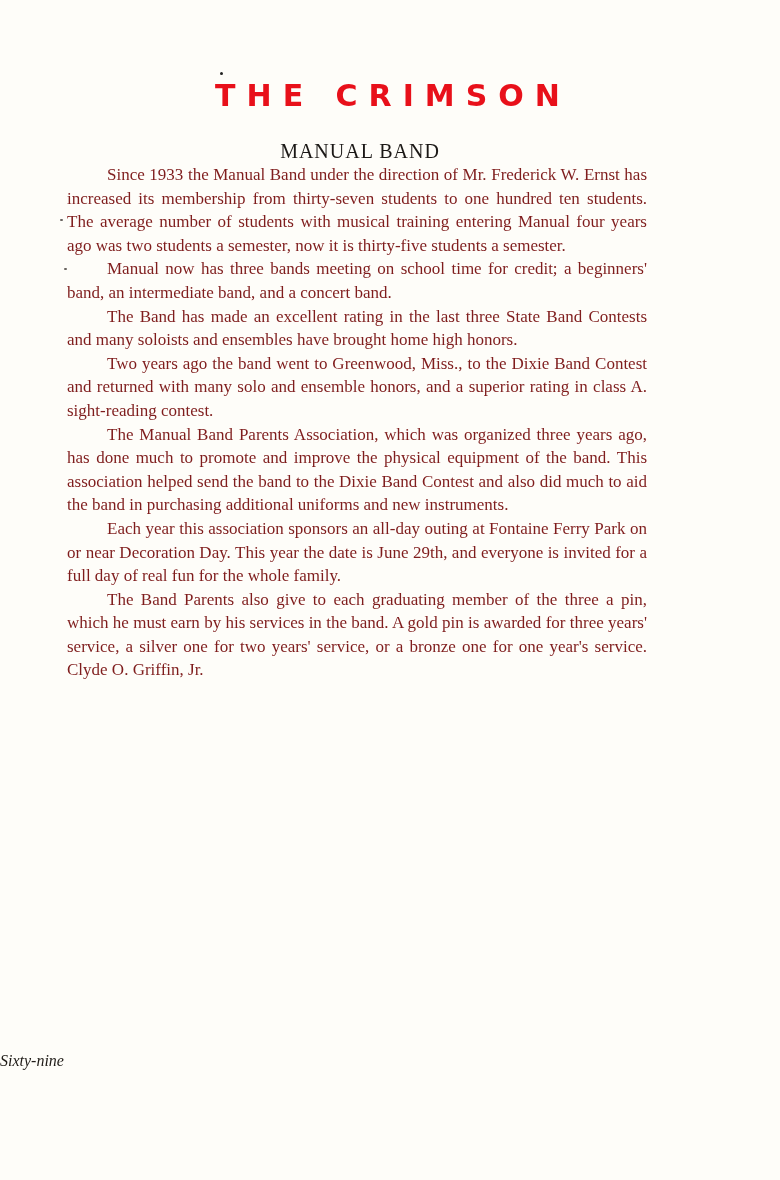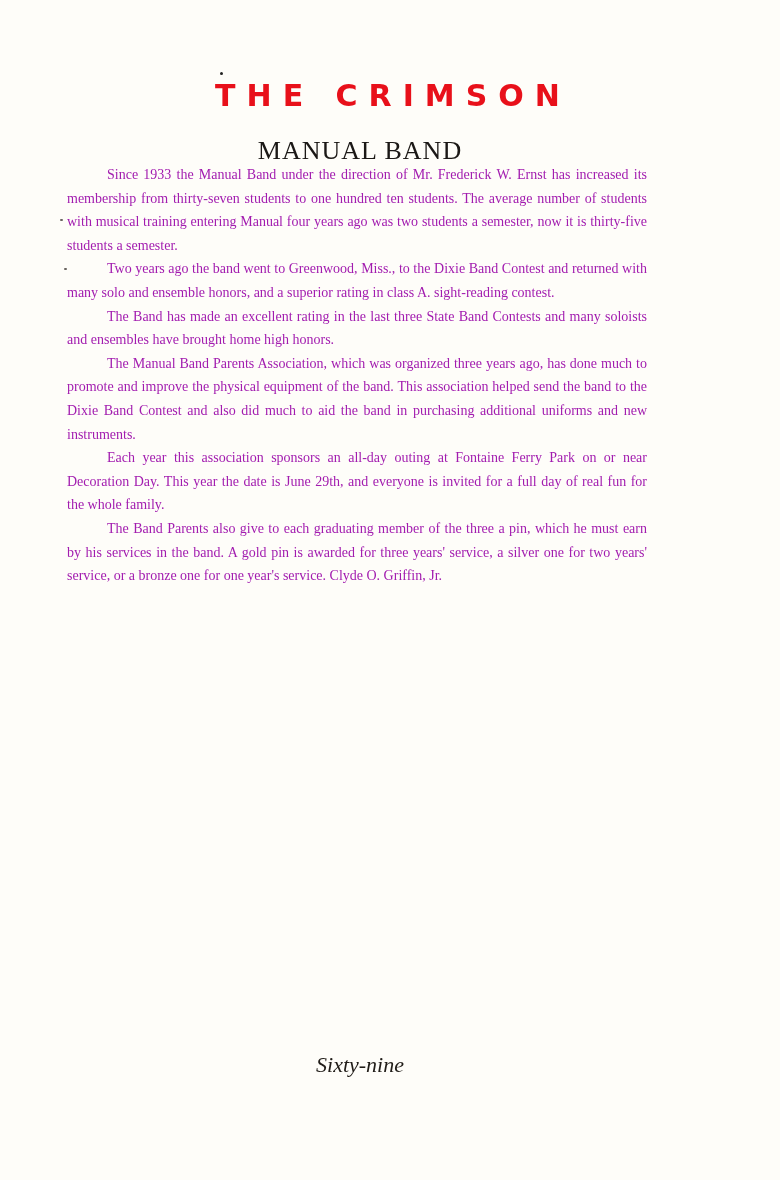--- a/index.html
+++ b/index.html
@@ -44,47 +44,46 @@
       height: 3px;
       background: #222;
       border-radius: 50%;
     }
     .title {
       position: absolute;
       top: 134px;
       left: 0;
       width: 720px;
       text-align: center;
-      font-size: 26px;
+      font-size: 20px;
       letter-spacing: 1px;
       line-height: 34px;
       color: #1b1816;
     }
     .body-text {
       position: absolute;
       top: 163px;
       left: 67px;
       width: 580px;
     }
     .para {
       margin: 0;
-      font-size: 14px;
+      font-size: 17px;
       line-height: 23.6px;
       text-align: justify;
       text-indent: 40px;
-      color: #a21caf;
+      color: #7f1d1d;
     }
     .folio {
       position: absolute;
       top: 1052px;
       left: 0;
       width: 720px;
-      text-align: center;
       font-style: italic;
-      font-size: 22px;
+      font-size: 16px;
       color: #201c18;
     }
     .edge-mark {
       position: absolute;
       width: 3px; height: 2px;
       background: #6a6460;
       border-radius: 1px;
     }
   </style>
 </head>
@@ -93,22 +92,23 @@
 <div class="page">
   <div class="masthead">
     <span class="dot"></span>
     <span>THE CRIMSON</span>
   </div>
 
   <h1 class="title" style="margin:0;font-weight:normal;">MANUAL BAND</h1>
 
   <div class="body-text">
     <p class="para">Since 1933 the Manual Band under the direction of Mr. Frederick W. Ernst has increased its membership from thirty-seven students to one hundred ten students.  The average number of students with musical training entering Manual four years ago was two students a semester, now it is thirty-five students a semester.</p>
+    <p class="para">Manual now has three bands meeting on school time for credit; a beginners' band, an intermediate band, and a concert band.</p>
+    <p class="para">The Band has made an excellent rating in the last three State Band Contests and many soloists and ensembles have brought home high honors.</p>
     <p class="para">Two years ago the band went to Greenwood, Miss., to the Dixie Band Contest and returned with many solo and ensemble honors, and a superior rating in class A. sight-reading contest.</p>
-    <p class="para">The Band has made an excellent rating in the last three State Band Contests and many soloists and ensembles have brought home high honors.</p>
     <p class="para">The Manual Band Parents Association, which was organized three years ago, has done much to promote and improve the physical equipment of the band.  This association helped send the band to the Dixie Band Contest and also did much to aid the band in purchasing additional uniforms and new instruments.</p>
     <p class="para">Each year this association sponsors an all-day outing at Fontaine Ferry Park on or near Decoration Day. This year the date is June 29th, and everyone is invited for a full day of real fun for the whole family.</p>
     <p class="para">The Band Parents also give to each graduating member of the three a pin, which he must earn by his services in the band.  A gold pin is awarded for three years' service, a silver one for two years' service, or a bronze one for one year's service.  Clyde O. Griffin, Jr.</p>
   </div>
 
   <span class="edge-mark" style="left:60px;top:219px;"></span>
   <span class="edge-mark" style="left:64px;top:268px;"></span>
 
   <div class="folio">Sixty-nine</div>
 </div>

